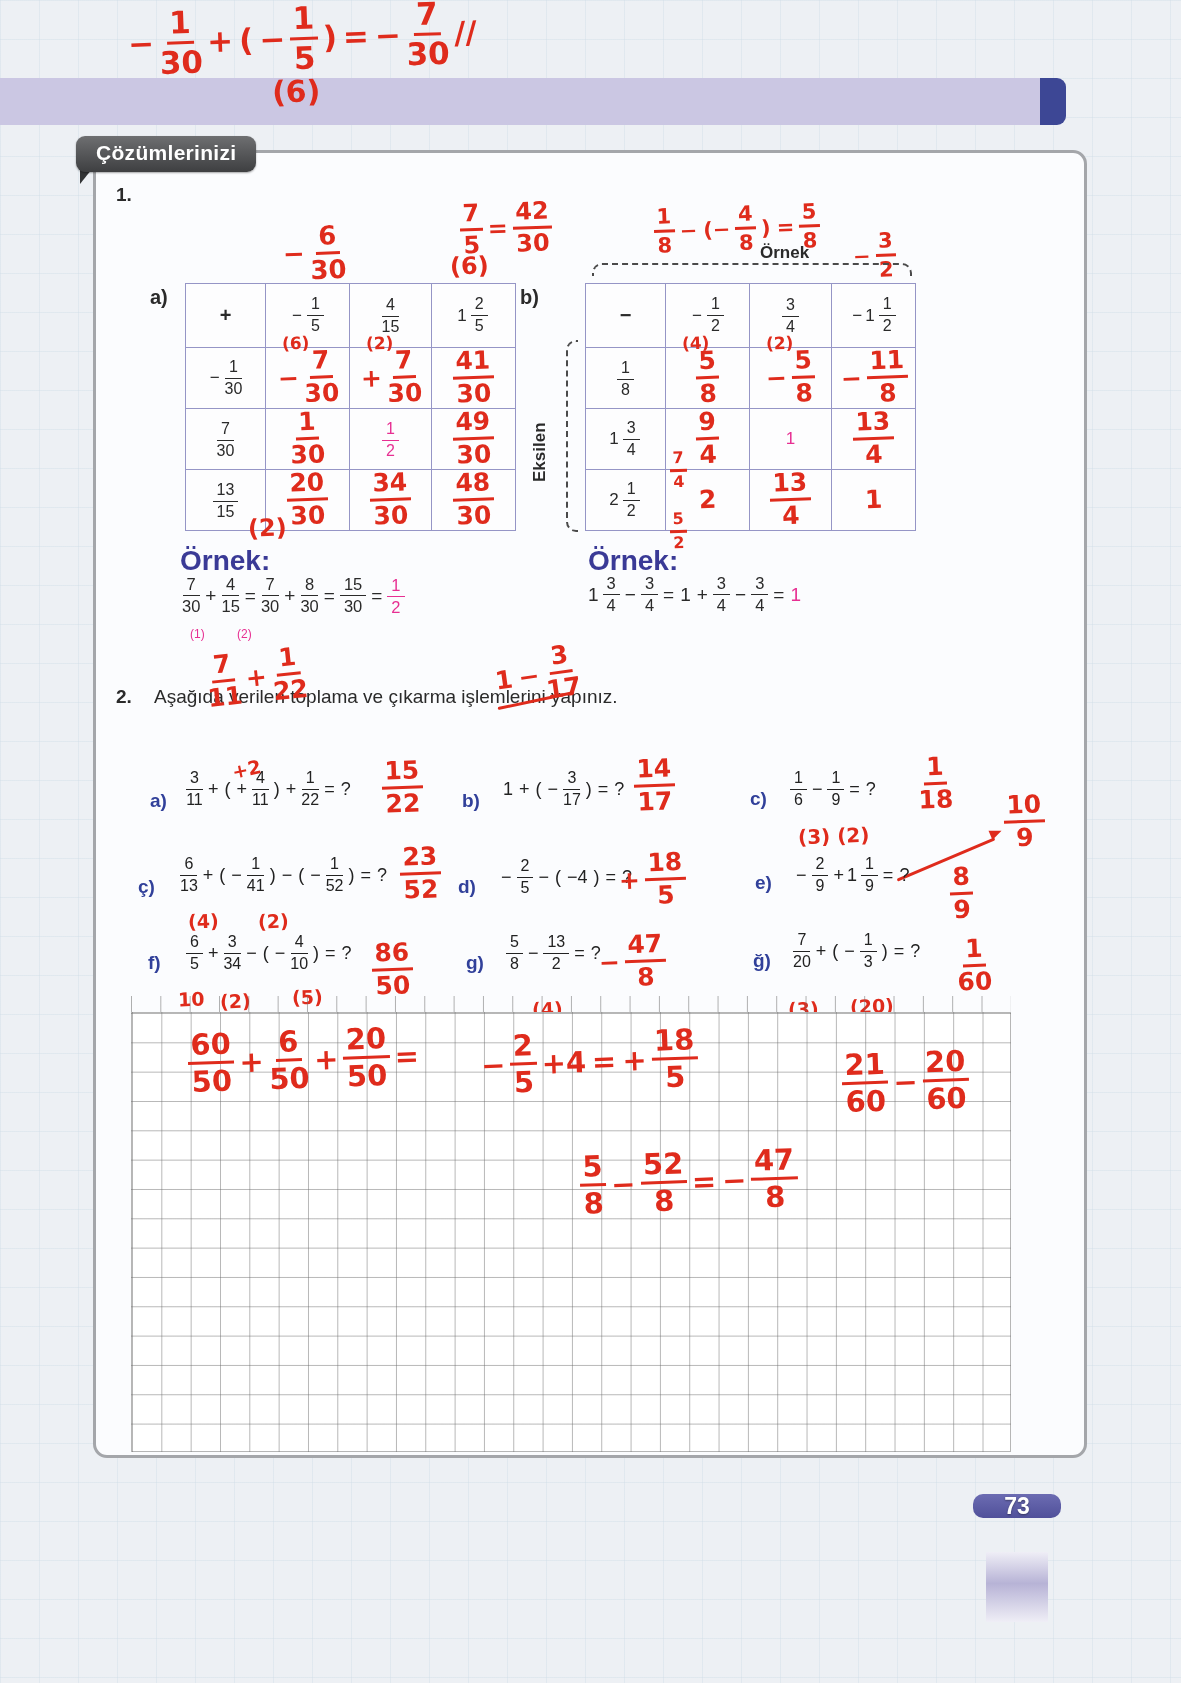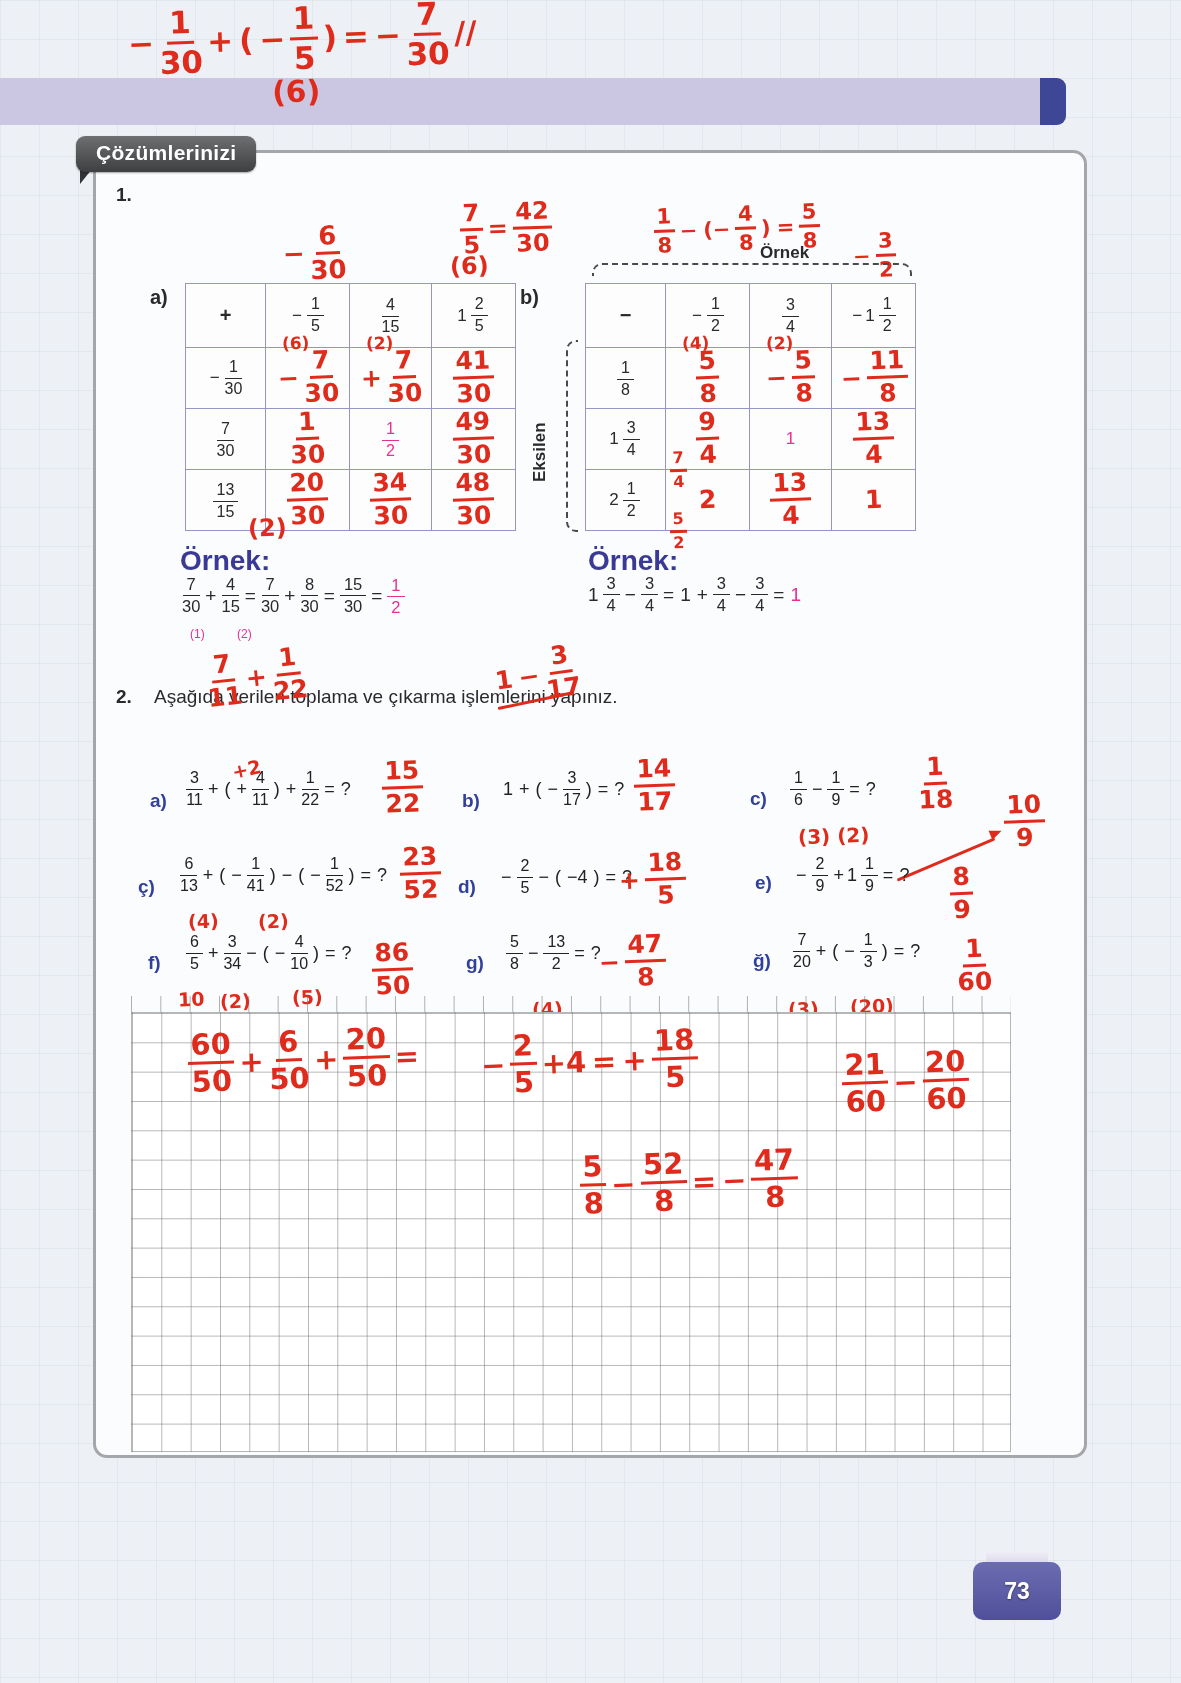--- a/index.html
+++ b/index.html
@@ -782,17 +782,17 @@
       </span>
       <span class="t">=</span>
       <span class="t">−</span>
       <span class="fr">
         <span class="nu">47</span>
         <span class="de">8</span>
       </span>
     </div>
 
   <div class="abs ribbon" style="left:986px;top:1552px;width:62px;height:70px"></div>
-  <div class="abs pagebadge" style="left:973px;top:1562px;width:88px;height:58px">
+  <div class="abs pagebadge" style="left:973px;top:1494px;width:88px;height:24px">
       <span>73</span>
     </div>
 
 </div>
 
 </body></html>

